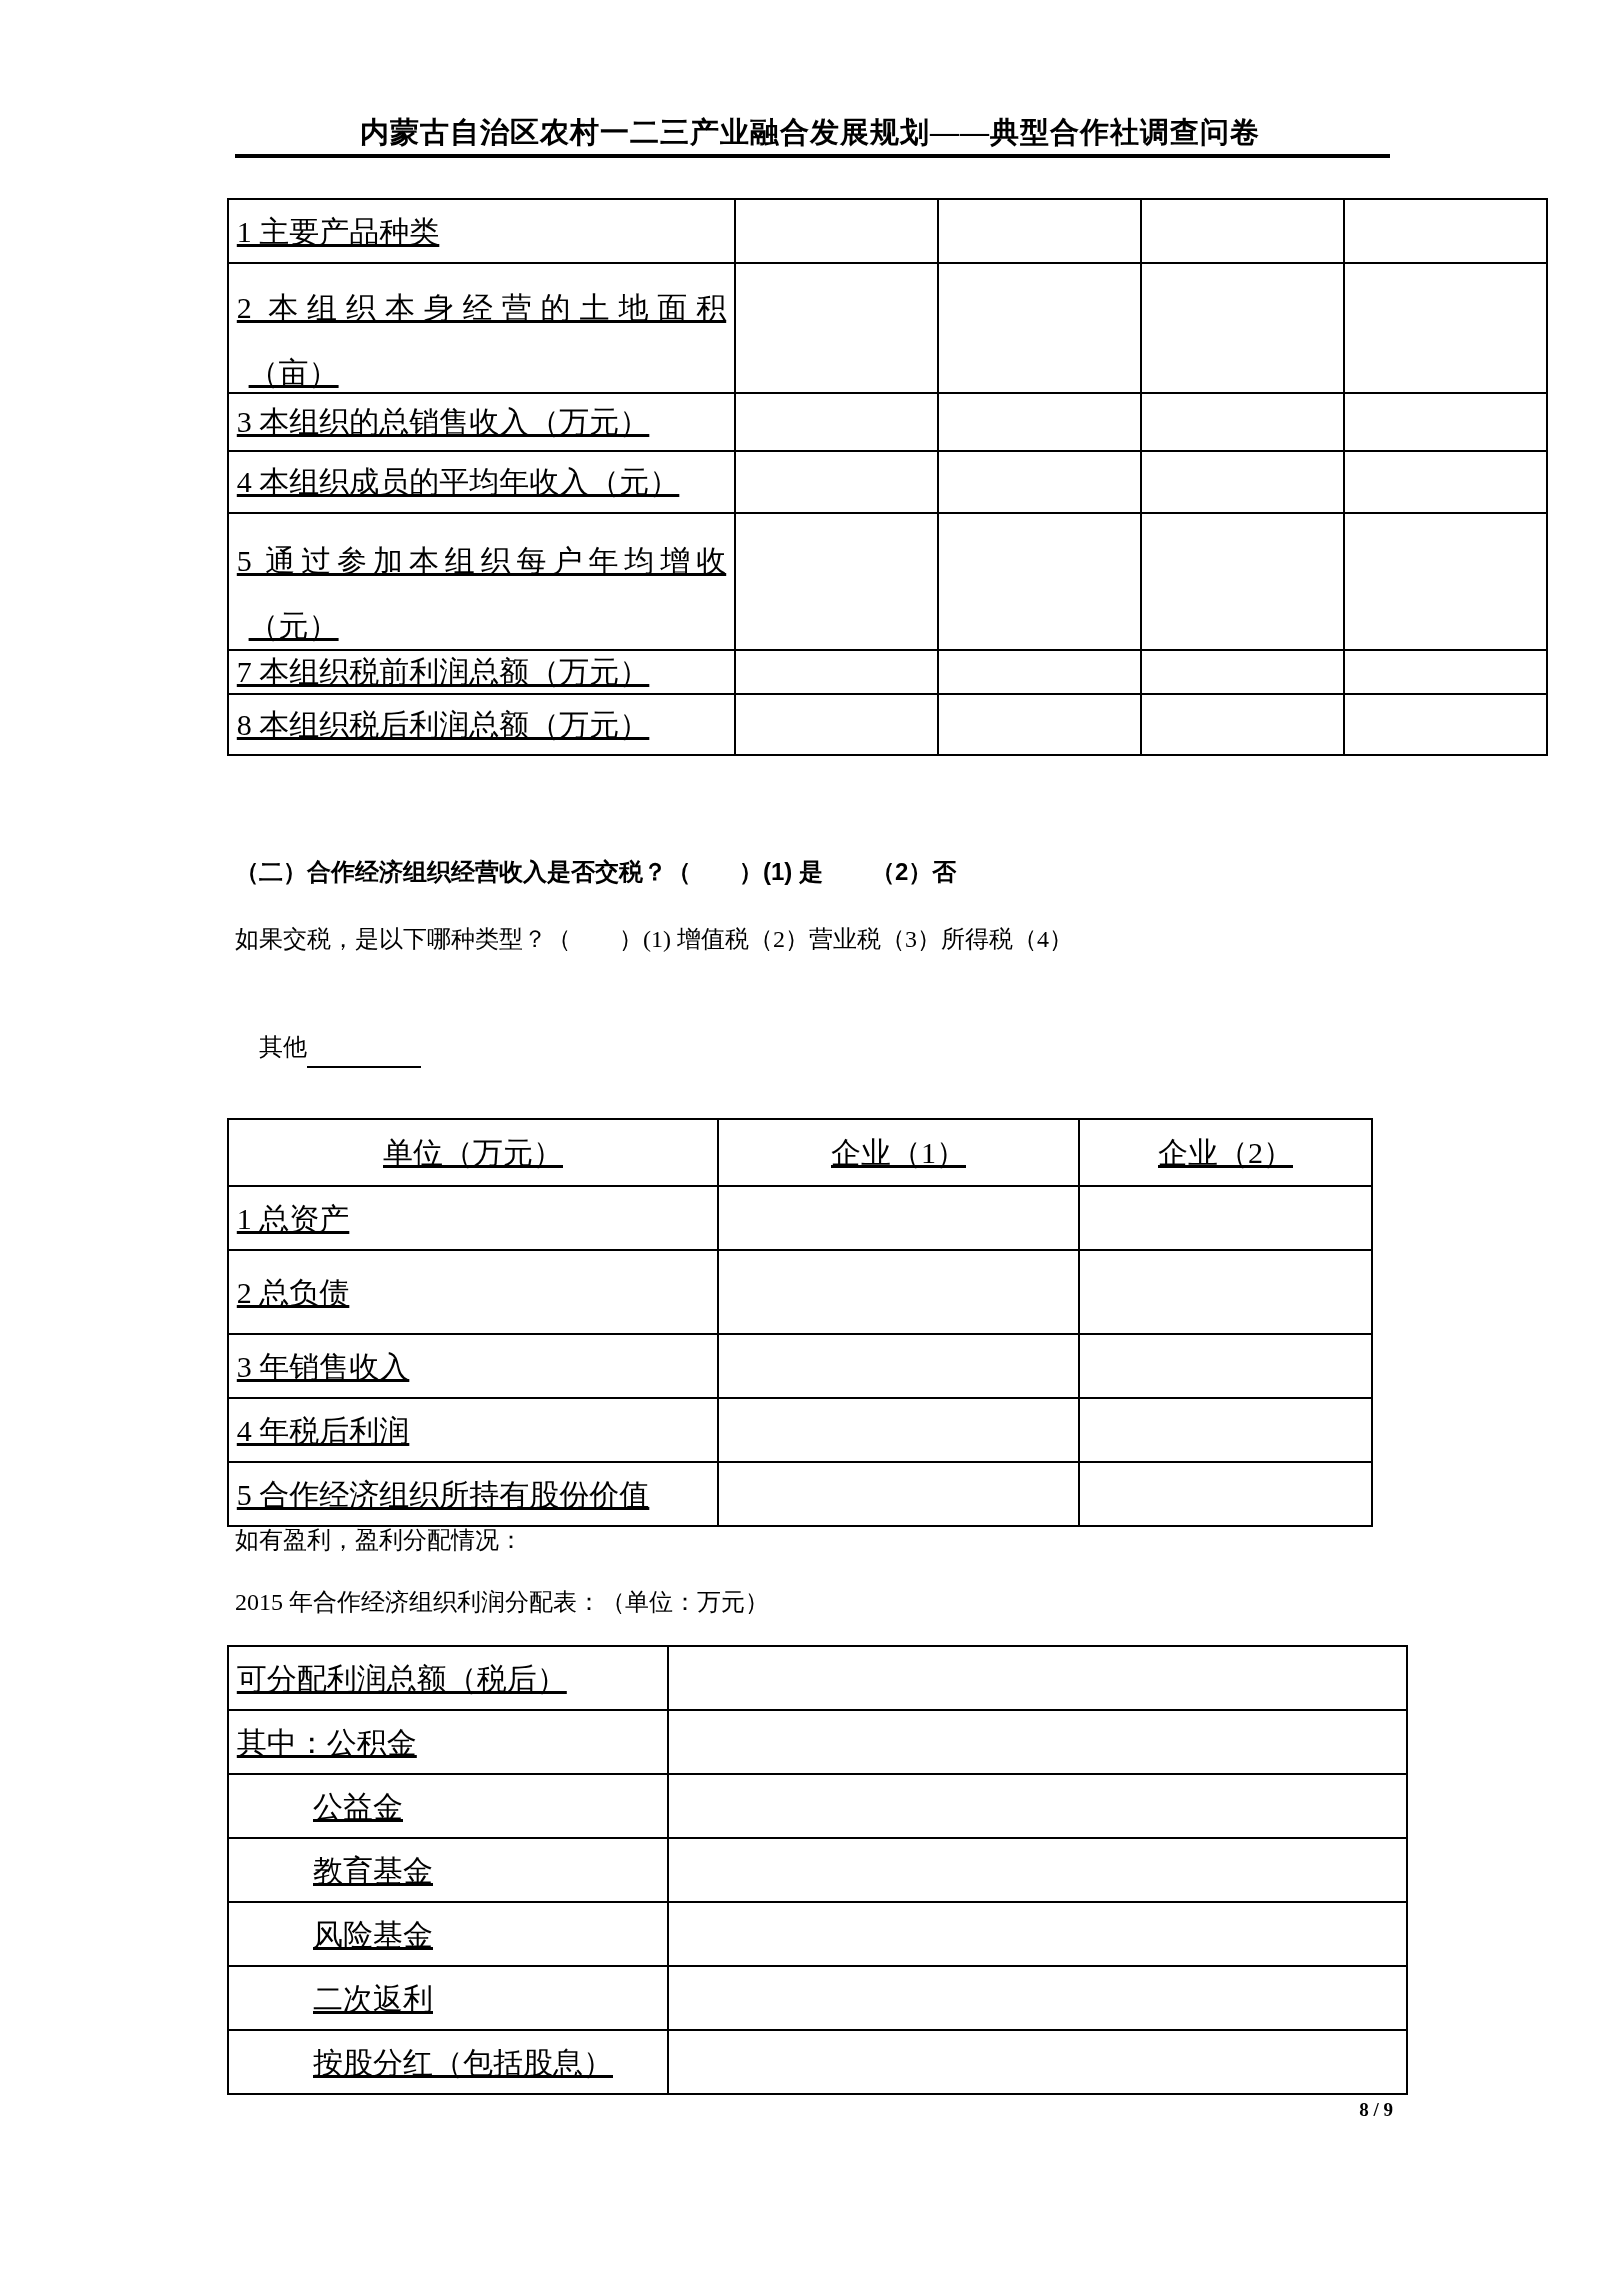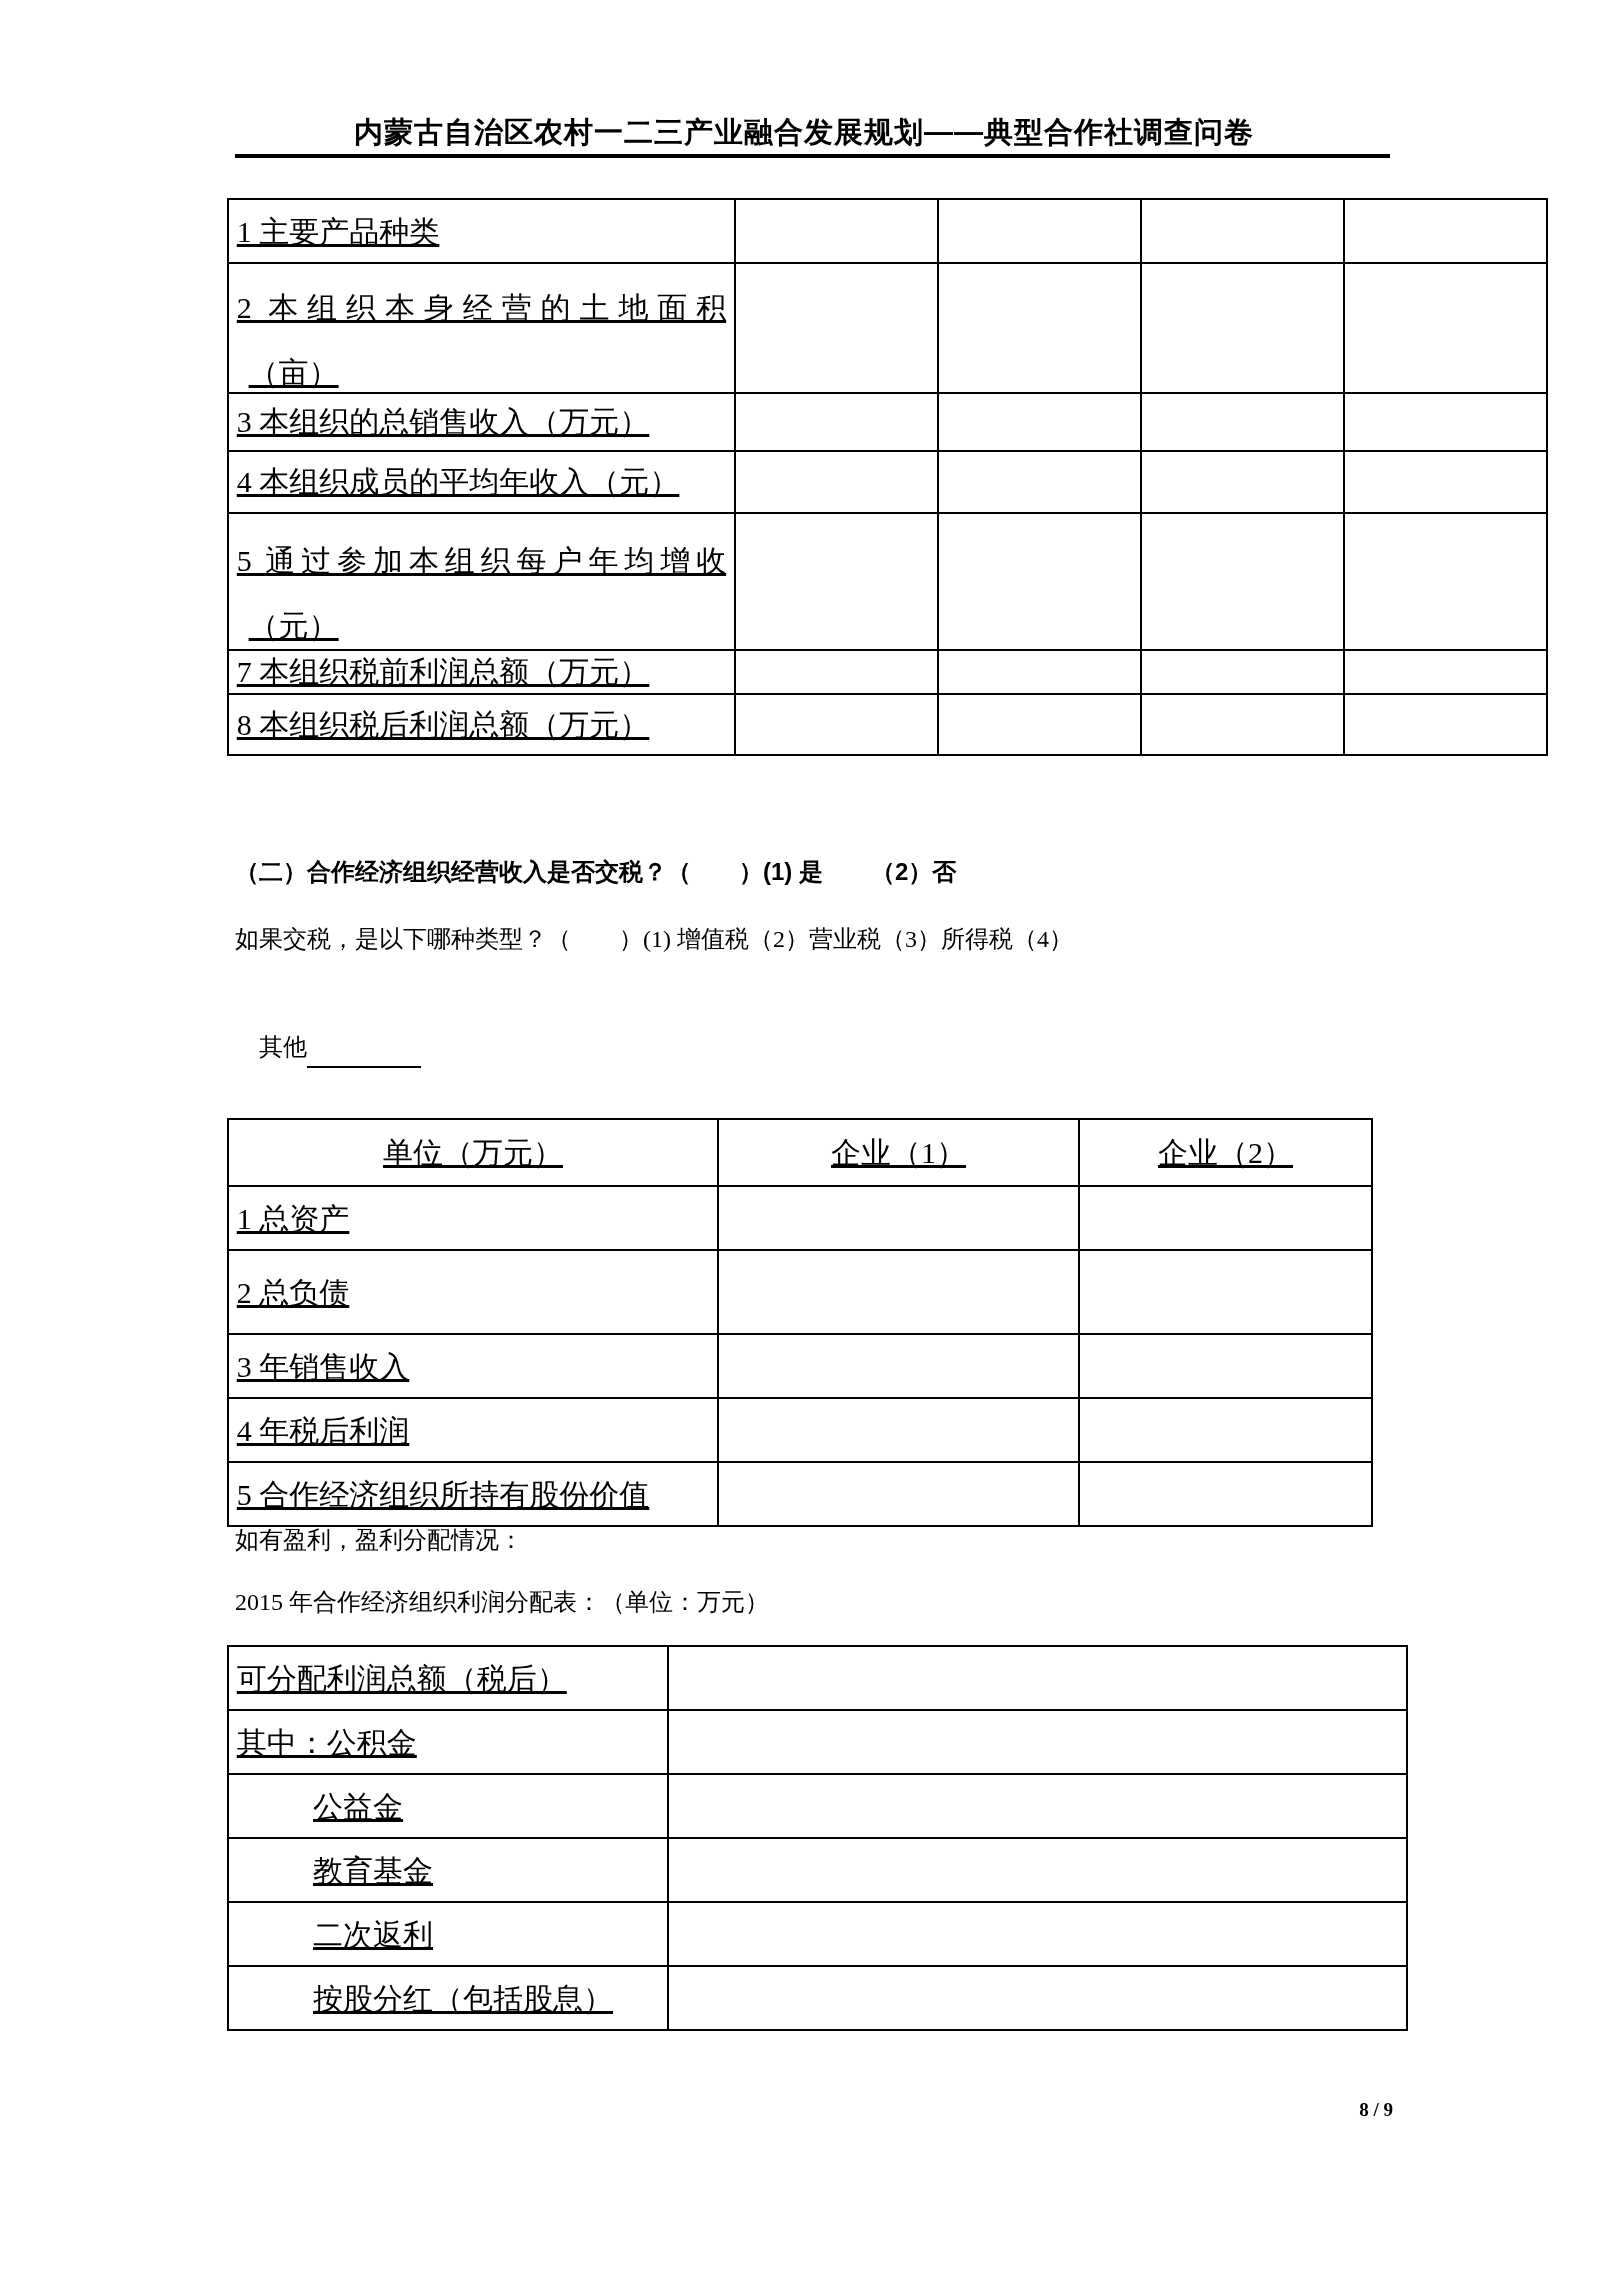--- a/index.html
+++ b/index.html
@@ -6,23 +6,23 @@
   .page{
     position:relative;
     width:1621px;height:2293px;
     margin:0 auto;
     background:#ffffff;
     color:#000;
     font-family:"Liberation Serif","DejaVu Serif",serif;
     overflow:hidden;
   }
   .doc-title{
-    position:absolute;left:221px;top:114px;width:1166px;
+    position:absolute;left:227px;top:114px;width:1166px;
     text-align:center;
-    font-family:Liberation Sans, sans-serif;
+    font-family:Liberation Serif, serif;
     font-weight:bold;font-size:29px;line-height:37px;
     letter-spacing:1px;
   }
   .header-rule{
     position:absolute;left:235px;top:154px;width:1155px;height:3.9px;
     background:#000;
   }
   table{border-collapse:collapse;table-layout:fixed;text-decoration:underline;}
   td{
     border:2.9px solid #000;
@@ -201,20 +201,24 @@
     </tr>
     <tr style="height:64px">
       <td class="indent-label">公益金</td>
       <td></td>
     </tr>
     <tr style="height:64px">
       <td class="indent-label">教育基金</td>
       <td></td>
     </tr>
     <tr style="height:64px">
+      <td class="indent-label">风险基金</td>
+      <td></td>
+    </tr>
+    <tr style="height:64px">
       <td class="indent-label">二次返利</td>
       <td></td>
     </tr>
     <tr style="height:64px">
       <td class="indent-label">按股分红（包括股息）</td>
       <td></td>
     </tr>
   </tbody>
     </table>
 

